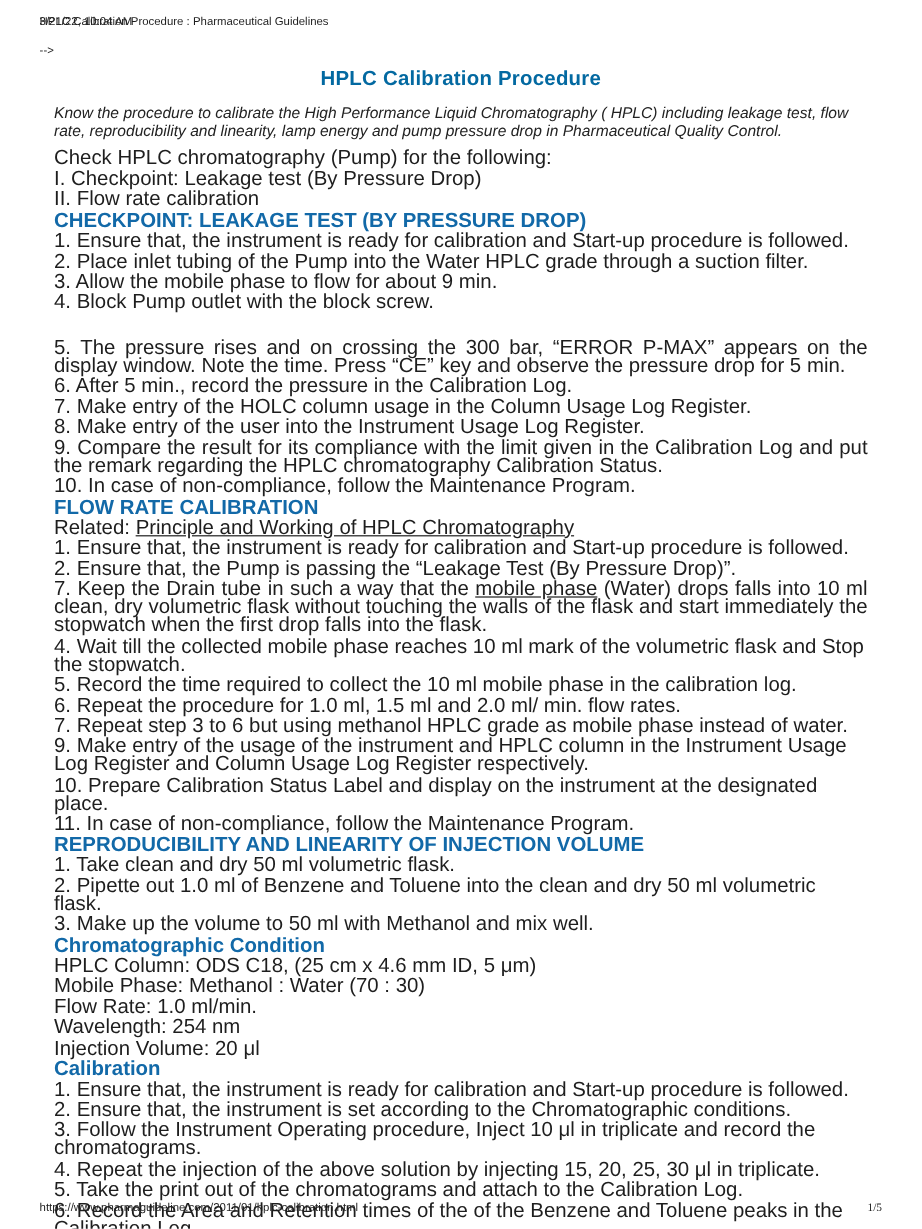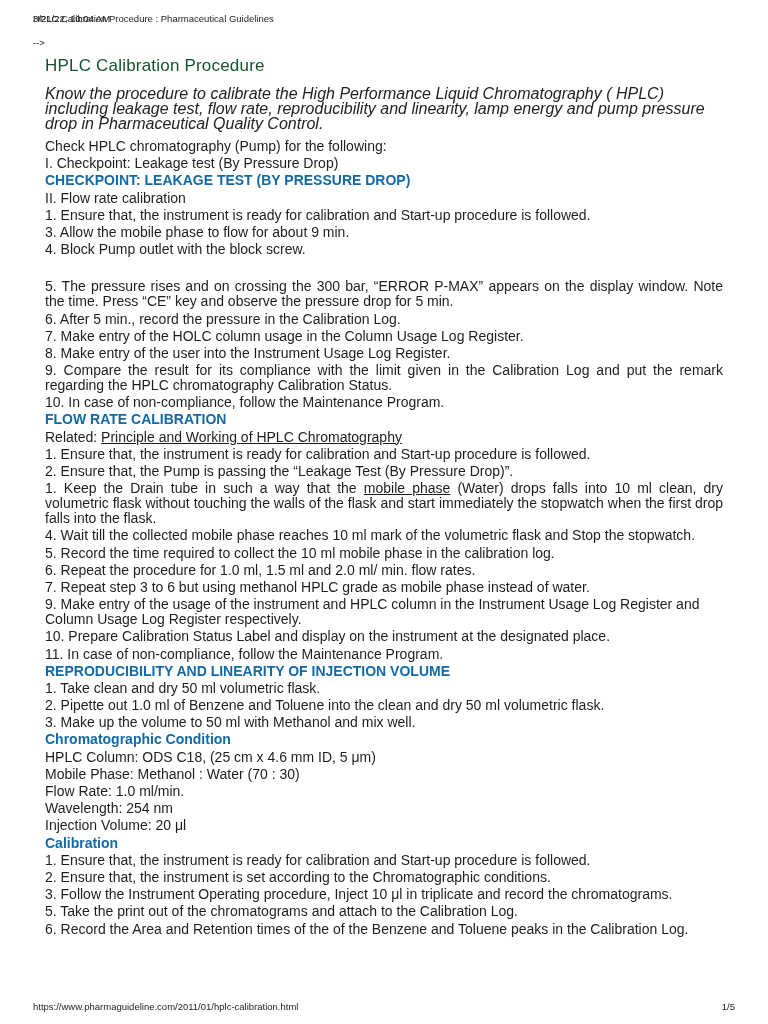--- a/index.html
+++ b/index.html
@@ -14,74 +14,75 @@
   }
   .page-header {
     position: absolute; top: 13px; left: 33px; right: 33px;
     font-size: 9.5px; height: 14px;
   }
   .header-datetime { position: absolute; left: 0; top: 0; white-space: nowrap; }
   .header-doctitle { position: absolute; left: 0; right: 0; text-align: left; white-space: nowrap; }
   .arrow-marker { position: absolute; top: 37px; left: 33px; font-size: 9.5px; }
   .content { position: absolute; left: 45px; right: 45px; top: 56px; }
   .doc-title {
-    font-size: 17px; font-weight: 400; color: #14532d;
-    margin: 0 0 10px 0; letter-spacing: 0.2px;
+    font-size: 17px; font-weight: 700; color: #0369a1;
+    margin: 0 0 10px 0; letter-spacing: 0.2px; text-align: center;
   }
   .intro {
-    font-style: italic; font-size: 16px; line-height: 15px;
+    font-style: italic; font-size: 13px; line-height: 15px;
     margin: 0 0 8px 0; color: #222;
   }
-  .block { font-size: 14px; line-height: 15px; margin: 0 0 2.2px 0; }
+  .block { font-size: 17px; line-height: 15px; margin: 0 0 2.2px 0; }
   .block.heading, .block.subheading {
     color: var(--heading-blue); font-weight: 700;
   }
   .block.justify { text-align: justify; }
   .gap { height: 20px; }
   .underline-link { text-decoration: underline; cursor: pointer; }
   .page-footer {
     position: absolute; left: 33px; right: 33px; bottom: 12px;
     font-size: 9.5px;
   }
   .footer-url { position: absolute; left: 0; bottom: 0; white-space: nowrap; }
-  .footer-page { position: absolute; right: 0; bottom: 0; white-space: nowrap; }
+  .footer-page { position: absolute; right: 0; bottom: 0; white-space: nowrap; font-family: Liberation Serif, serif; }
 </style>
 </head>
 <body>
 
 <div class="page-header">
   <span class="header-datetime">3/21/22, 10:04 AM</span>
   <span class="header-doctitle">HPLC Calibration Procedure : Pharmaceutical Guidelines</span>
 </div>
 
 <div class="arrow-marker">--&gt;</div>
 
 <div class="content">
   <h1 class="doc-title">HPLC Calibration Procedure</h1>
   <p class="intro">Know the procedure to calibrate the High Performance Liquid Chromatography ( HPLC) including leakage test, flow rate, reproducibility and linearity, lamp energy and pump pressure drop in Pharmaceutical Quality Control.</p>
   <div>
       <div class="block line">Check HPLC chromatography (Pump) for the following:</div>
       <div class="block line">I. Checkpoint: Leakage test (By Pressure Drop)</div>
+      <div class="block line">II. Flow rate calibration</div>
       <div class="block heading">CHECKPOINT: LEAKAGE TEST (BY PRESSURE DROP)</div>
-      <div class="block line">II. Flow rate calibration</div>
       <div class="block line">1. Ensure that, the instrument is ready for calibration and Start-up procedure is followed.</div>
+      <div class="block line">2. Place inlet tubing of the Pump into the Water HPLC grade through a suction filter.</div>
       <div class="block line">3. Allow the mobile phase to flow for about 9 min.</div>
       <div class="block line">4. Block Pump outlet with the block screw.</div>
       <div class="gap"></div>
       <div class="block line justify">5. The pressure rises and on crossing the 300 bar, “ERROR P-MAX” appears on the display window. Note the time. Press “CE” key and observe the pressure drop for 5 min.</div>
       <div class="block line">6. After 5 min., record the pressure in the Calibration Log.</div>
       <div class="block line">7. Make entry of the HOLC column usage in the Column Usage Log Register.</div>
       <div class="block line">8. Make entry of the user into the Instrument Usage Log Register.</div>
       <div class="block line justify">9. Compare the result for its compliance with the limit given in the Calibration Log and put the remark regarding the HPLC chromatography Calibration Status.</div>
       <div class="block line">10. In case of non-compliance, follow the Maintenance Program.</div>
       <div class="block heading">FLOW RATE CALIBRATION</div>
       <div class="block line"><span>Related: </span><span class="underline-link">Principle and Working of HPLC Chromatography</span></div>
       <div class="block line">1. Ensure that, the instrument is ready for calibration and Start-up procedure is followed.</div>
       <div class="block line">2. Ensure that, the Pump is passing the “Leakage Test (By Pressure Drop)”.</div>
-      <div class="block line justify"><span>1. Keep the Drain tube in such a way that the </span><span class="underline-link">mobile phase</span><span> (Water) drops falls into 10 ml clean, dry volumetric flask without touching the walls of the flask and start immediately the stopwatch when the first drop falls into the flask.</span></div>
+      <div class="block line justify"><span>7. Keep the Drain tube in such a way that the </span><span class="underline-link">mobile phase</span><span> (Water) drops falls into 10 ml clean, dry volumetric flask without touching the walls of the flask and start immediately the stopwatch when the first drop falls into the flask.</span></div>
       <div class="block line">4. Wait till the collected mobile phase reaches 10 ml mark of the volumetric flask and Stop the stopwatch.</div>
       <div class="block line">5. Record the time required to collect the 10 ml mobile phase in the calibration log.</div>
       <div class="block line">6. Repeat the procedure for 1.0 ml, 1.5 ml and 2.0 ml/ min. flow rates.</div>
       <div class="block line">7. Repeat step 3 to 6 but using methanol HPLC grade as mobile phase instead of water.</div>
       <div class="block line">9. Make entry of the usage of the instrument and HPLC column in the Instrument Usage Log Register and Column Usage Log Register respectively.</div>
       <div class="block line">10. Prepare Calibration Status Label and display on the instrument at the designated place.</div>
       <div class="block line">11. In case of non-compliance, follow the Maintenance Program.</div>
       <div class="block heading">REPRODUCIBILITY AND LINEARITY OF INJECTION VOLUME</div>
       <div class="block line">1. Take clean and dry 50 ml volumetric flask.</div>
       <div class="block line">2. Pipette out 1.0 ml of Benzene and Toluene into the clean and dry 50 ml volumetric flask.</div>
@@ -89,20 +90,21 @@
       <div class="block subheading">Chromatographic Condition</div>
       <div class="block line">HPLC Column: ODS C18, (25 cm x 4.6 mm ID, 5 μm)</div>
       <div class="block line">Mobile Phase: Methanol : Water (70 : 30)</div>
       <div class="block line">Flow Rate: 1.0 ml/min.</div>
       <div class="block line">Wavelength: 254 nm</div>
       <div class="block line">Injection Volume: 20 μl</div>
       <div class="block subheading">Calibration</div>
       <div class="block line">1. Ensure that, the instrument is ready for calibration and Start-up procedure is followed.</div>
       <div class="block line">2. Ensure that, the instrument is set according to the Chromatographic conditions.</div>
       <div class="block line">3. Follow the Instrument Operating procedure, Inject 10 μl in triplicate and record the chromatograms.</div>
+      <div class="block line">4. Repeat the injection of the above solution by injecting 15, 20, 25, 30 μl in triplicate.</div>
       <div class="block line">5. Take the print out of the chromatograms and attach to the Calibration Log.</div>
       <div class="block line">6. Record the Area and Retention times of the of the Benzene and Toluene peaks in the Calibration Log.</div>
     </div>
 </div>
 
 <div class="page-footer">
   <span class="footer-url">https://www.pharmaguideline.com/2011/01/hplc-calibration.html</span>
   <span class="footer-page">1/5</span>
 </div>
 

